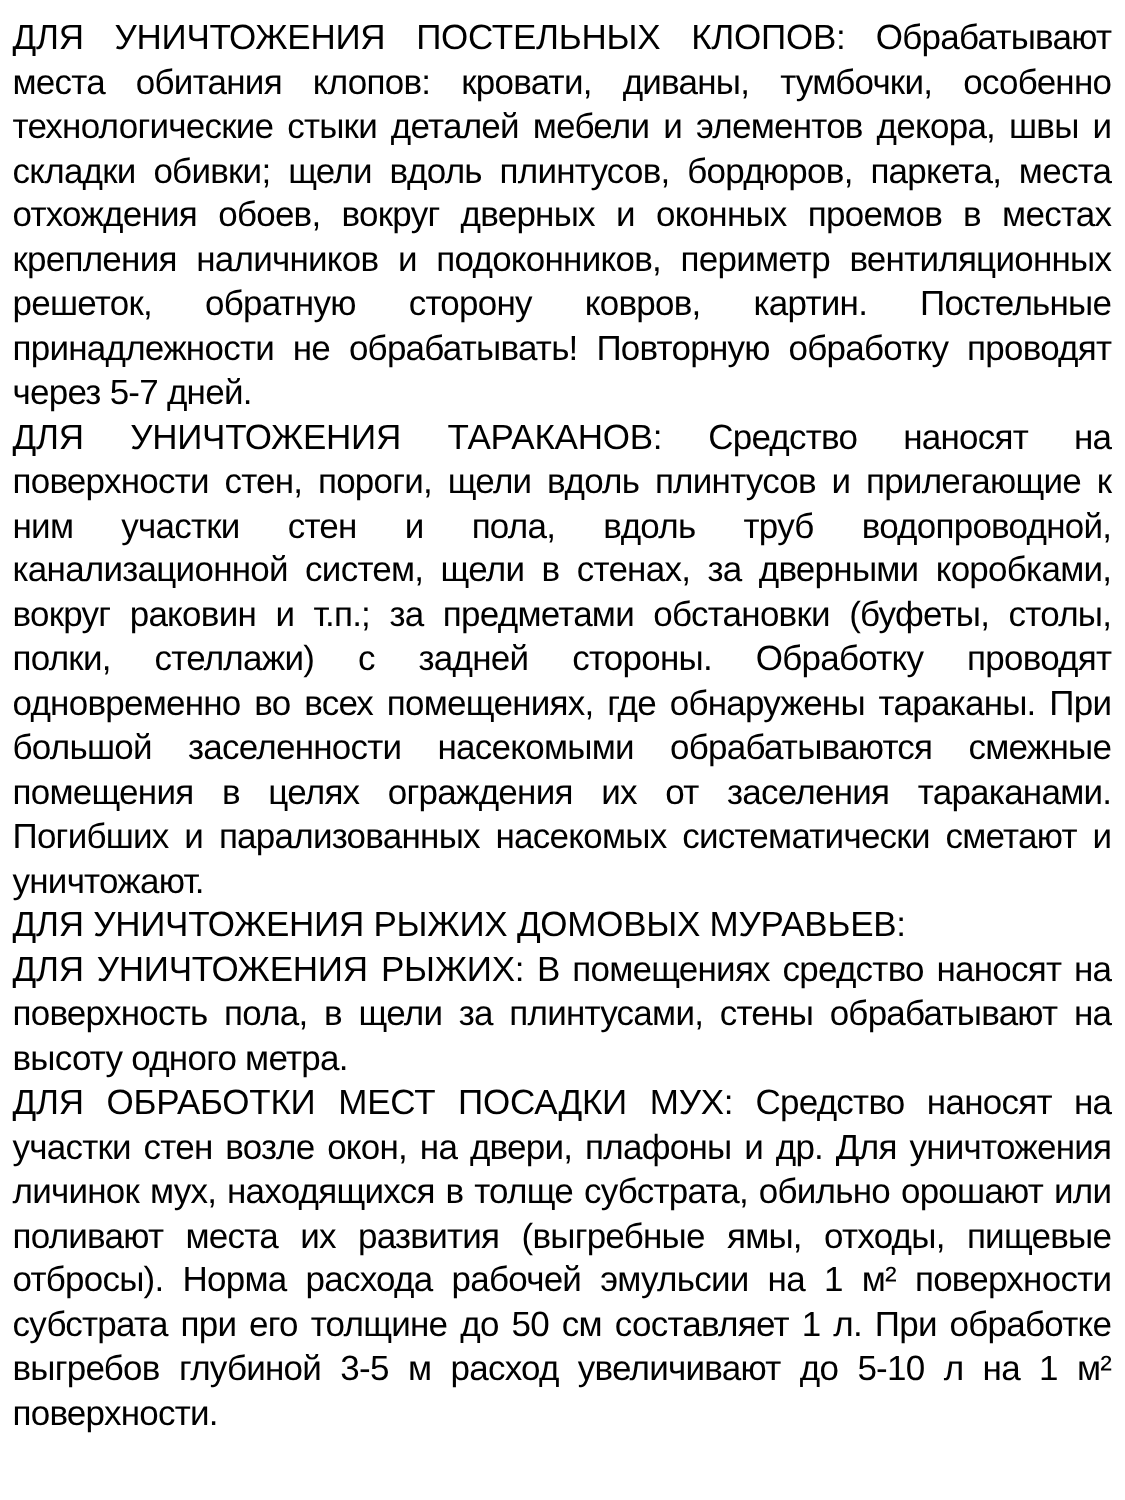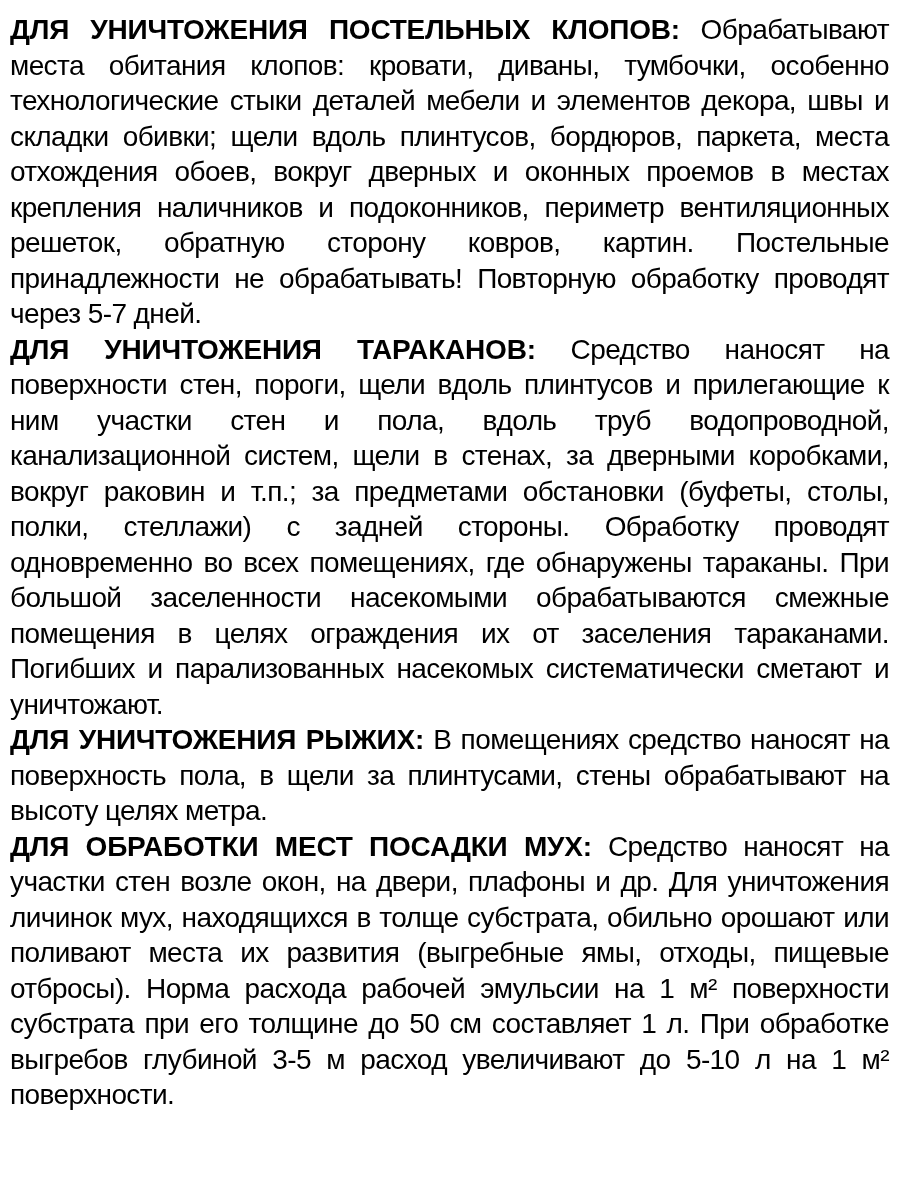--- a/index.html
+++ b/index.html
@@ -22,39 +22,39 @@
     line-height: 35.5px;
     letter-spacing: -0.6px;
     color: #000000;
     text-align: justify;
   }
   p.section {
     margin: 0;
     padding: 0;
   }
   .head {
-    font-weight: 700;
+    font-weight: 400;
     letter-spacing: -0.2px;
   }
   
   p.block-head .head {
     display: block;
     text-align: left;
   }
 </style>
 </head>
 <body>
 
 <div class="page">
   <div class="text-col">
 
     <p class="section"><b class="head">ДЛЯ УНИЧТОЖЕНИЯ ПОСТЕЛЬНЫХ КЛОПОВ:</b> <span>Обрабатывают места обитания клопов: кровати, диваны, тумбочки, особенно технологические стыки деталей мебели и элементов декора, швы и складки обивки; щели вдоль плинтусов, бордюров, паркета, места отхождения обоев, вокруг дверных и оконных проемов в местах крепления наличников и подоконников, периметр вентиляционных решеток, обратную сторону ковров, картин. Постельные принадлежности не обрабатывать! Повторную обработку проводят через 5-7 дней.</span></p>
 
     <p class="section"><b class="head">ДЛЯ УНИЧТОЖЕНИЯ ТАРАКАНОВ:</b> <span>Средство наносят на поверхности стен, пороги, щели вдоль плинтусов и прилегающие к ним участки стен и пола, вдоль труб водопроводной, канализационной систем, щели в стенах, за дверными коробками, вокруг раковин и т.п.; за предметами обстановки (буфеты, столы, полки, стеллажи) с задней стороны. Обработку проводят одновременно во всех помещениях, где обнаружены тараканы. При большой заселенности насекомыми обрабатываются смежные помещения в целях ограждения их от заселения тараканами. Погибших и парализованных насекомых систематически сметают и уничтожают.</span></p>
 
-    <p class="section block-head"> </p>
+    <p class="section block-head"><b class="head">ДЛЯ УНИЧТОЖЕНИЯ РЫЖИХ ДОМОВЫХ МУРАВЬЕВ:</b> </p>
 
-    <p class="section"><b class="head">ДЛЯ УНИЧТОЖЕНИЯ РЫЖИХ:</b> <span>В помещениях средство наносят на поверхность пола, в щели за плинтусами, стены обрабатывают на высоту целях метра.</span></p>
+    <p class="section"><b class="head">ДЛЯ УНИЧТОЖЕНИЯ РЫЖИХ:</b> <span>В помещениях средство наносят на поверхность пола, в щели за плинтусами, стены обрабатывают на высоту одного метра.</span></p>
 
     <p class="section"><b class="head">ДЛЯ ОБРАБОТКИ МЕСТ ПОСАДКИ МУХ:</b> <span>Средство наносят на участки стен возле окон, на двери, плафоны и др. Для уничтожения личинок мух, находящихся в толще субстрата, обильно орошают или поливают места их развития (выгребные ямы, отходы, пищевые отбросы). Норма расхода рабочей эмульсии на 1 м² поверхности субстрата при его толщине до 50 см составляет 1 л. При обработке выгребов глубиной 3-5 м расход увеличивают до 5-10 л на 1 м² поверхности.</span></p>
 
   </div>
 </div>
 
 </body></html>

